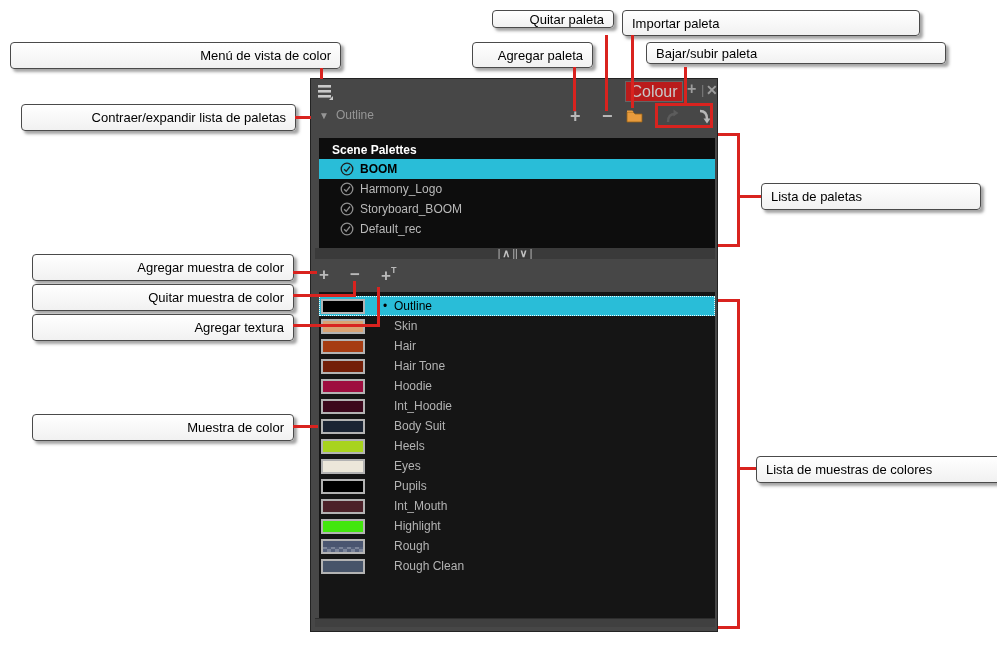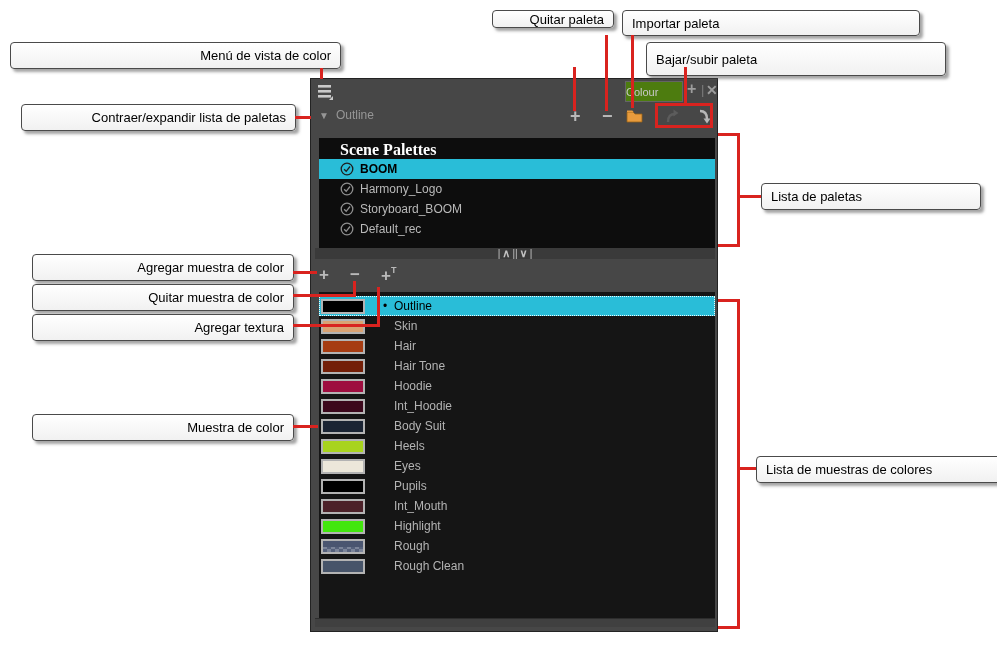--- a/index.html
+++ b/index.html
@@ -23,36 +23,36 @@
   
   .panel{
     position:absolute;left:310px;top:78px;width:408px;height:554px;
     background:#474747;border:1px solid #232323;box-sizing:border-box;z-index:2;
   }
   .panel *{box-sizing:border-box;}
 
   .menu-btn{position:absolute;left:5px;top:4px;width:22px;height:18px;cursor:pointer;}
   .tab{
     position:absolute;left:314px;top:2px;width:58px;height:21px;
-    background:#4d7c0f;border:1px solid #656565;color:#c9c9c9;
-    font-size:11px;display:flex;align-items:center;justify-content:flex-start;
+    background:#b91c1c;border:1px solid #656565;color:#c9c9c9;
+    font-size:16px;display:flex;align-items:center;justify-content:center;
   }
   .tabbar-plus{position:absolute;left:376px;top:1px;font-size:16px;font-weight:bold;color:#9d9d9d;}
   .tabbar-sep{position:absolute;left:390px;top:3px;font-size:13px;color:#7d7d7d;}
   .tabbar-close{position:absolute;left:395px;top:3px;font-size:14px;font-weight:bold;color:#9d9d9d;}
 
   .palettes-hdr{position:absolute;left:8px;top:29px;display:flex;align-items:center;color:#969696;font-size:12px;cursor:pointer;}
   .tri{font-size:10px;margin-right:7px;color:#969696;}
   .icn{position:absolute;color:#b9b9b9;font-weight:bold;font-size:18px;line-height:18px;cursor:pointer;}
   .icn.sm{font-size:17px;}
   .folder-btn{position:absolute;cursor:pointer;}
   .arrow-btn{position:absolute;cursor:pointer;}
 
   .plt-list{position:absolute;left:8px;top:59px;width:396px;height:110px;background:#0d0d0d;padding-top:2px;}
-  .plt-list-hdr{height:19px;padding-left:21px;color:#ffffff;font-weight:bold;font-size:16px;display:flex;align-items:center;font-family:Liberation Serif, serif;}
+  .plt-list-hdr{height:19px;padding-left:13px;color:#ffffff;font-weight:bold;font-size:12px;display:flex;align-items:center;}
   .plt-row{height:20px;display:flex;align-items:center;padding-left:21px;color:#b9b9b9;cursor:pointer;}
   .plt-row .cc-icon{width:14px;height:14px;color:#8f8f8f;margin-right:6px;flex:0 0 auto;display:inline-flex;}
   .plt-row .plt-name{font-size:12px;}
   .plt-row.selected{background:#29bdd8;}
   .plt-row.selected .plt-name{color:#000;font-weight:bold;}
   .plt-row.selected .cc-icon{color:#1e1e1e;}
 
   .splitter{position:absolute;left:4px;top:169px;width:400px;height:11px;background:#3a3a3a;
     display:flex;align-items:center;justify-content:center;color:#c2c2c2;font-size:10px;line-height:11px;cursor:row-resize;}
   .splitter .chev{font-weight:bold;font-size:11px;margin:0 1px;}
@@ -89,21 +89,24 @@
     </div>
   <div class="callout ar" style="left:21px;top:104px;width:275px">
       <span>Contraer/expandir lista de paletas</span>
     </div>
   <div class="callout ar" style="left:492px;top:10px;width:122px;height:18px">
       <span>Quitar paleta</span>
     </div>
   <div class="callout" style="left:622px;top:10px;width:298px;height:26px">
       <span>Importar paleta</span>
     </div>
-  <div class="callout" style="left:646px;top:42px;width:300px;height:34px">
+  <div class="callout ar" style="left:472px;top:42px;width:121px;height:26px">
+      <span>Agregar paleta</span>
+    </div>
+  <div class="callout" style="left:646px;top:42px;width:300px;height:22px">
       <span>Bajar/subir paleta</span>
     </div>
   <div class="callout" style="left:761px;top:183px;width:220px">
       <span>Lista de paletas</span>
     </div>
   <div class="callout ar" style="left:32px;top:254px;width:262px">
       <span>Agregar muestra de color</span>
     </div>
   <div class="callout ar" style="left:32px;top:284px;width:262px">
       <span>Quitar muestra de color</span>

